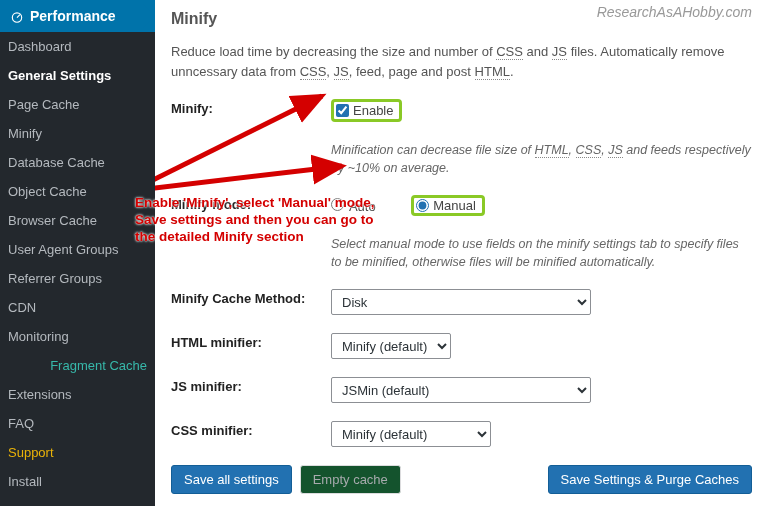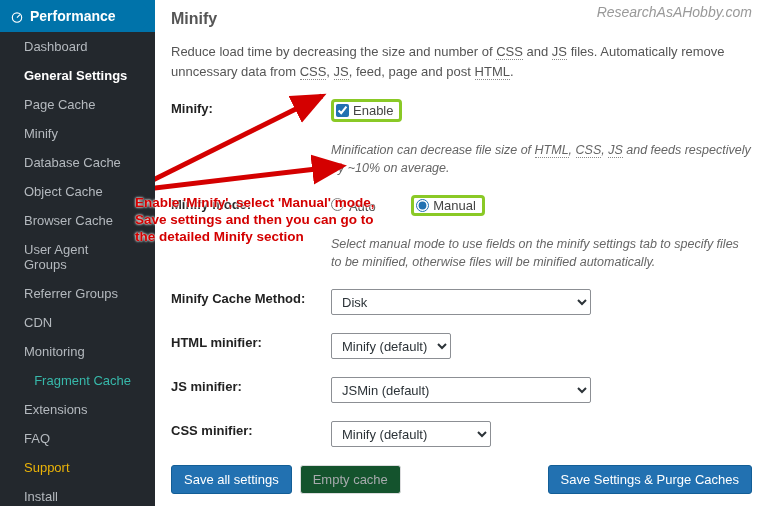--- a/index.html
+++ b/index.html
@@ -2,21 +2,21 @@
 <html><head>
 <meta charset="utf-8">
 <style>
   * { box-sizing: border-box; margin: 0; padding: 0; }
   html, body { width: 768px; height: 506px; font-family: -apple-system, "Segoe UI", Arial, sans-serif; font-size: 13px; color: #444; background: #f1f1f1; overflow: hidden; }
   .wrap { display: flex; width: 100%; height: 100%; }
   .sidebar { width: 155px; background: #23282d; color: #eee; display: flex; flex-direction: column; position: relative; }
   .sidebar-header { display: flex; align-items: flex-end; gap: 6px; background: #0073aa; color: #fff; padding: 8px 10px; font-weight: 600; font-size: 14px; position: relative; }
   .sidebar-header::after { content:""; position:absolute; right:-12px; top:50%; transform:translateY(-50%); border:12px solid transparent; border-left-color:#0073aa; }
   .perf-icon { width:14px; height:14px; }
-  .sidebar-item { padding: 7px 24px; color: #b4b9be; cursor: pointer; font-size: 13px; }
+  .sidebar-item { padding: 7px 8px; color: #b4b9be; cursor: pointer; font-size: 13px; }
   .sidebar-item.active { color: #fff; font-weight: 700; }
   .sidebar-item.teal { color: #37b8aa; text-align: right; }
   .sidebar-item.red { color: #eab308; }
   .main { flex: 1; background: #fff; padding: 10px 16px 12px 16px; position: relative; overflow: hidden; }
   .watermark { position: absolute; top: 4px; right: 16px; font-style: italic; color: #999; font-size: 14px; }
   h2.page-title { font-size: 16px; font-weight: 600; margin: 0 0 14px 0; color: #555; }
   .intro { font-size: 13px; color: #555; line-height: 1.5; margin-bottom: 18px; }
   .intro .dotted, label .dotted, .hint .dotted { border-bottom: 1px dotted #888; }
   .form-row { display: flex; align-items: flex-start; margin-bottom: 18px; }
   .form-row .label { width: 160px; font-weight: 700; color: #222; font-size: 13px; padding-top: 2px; }

